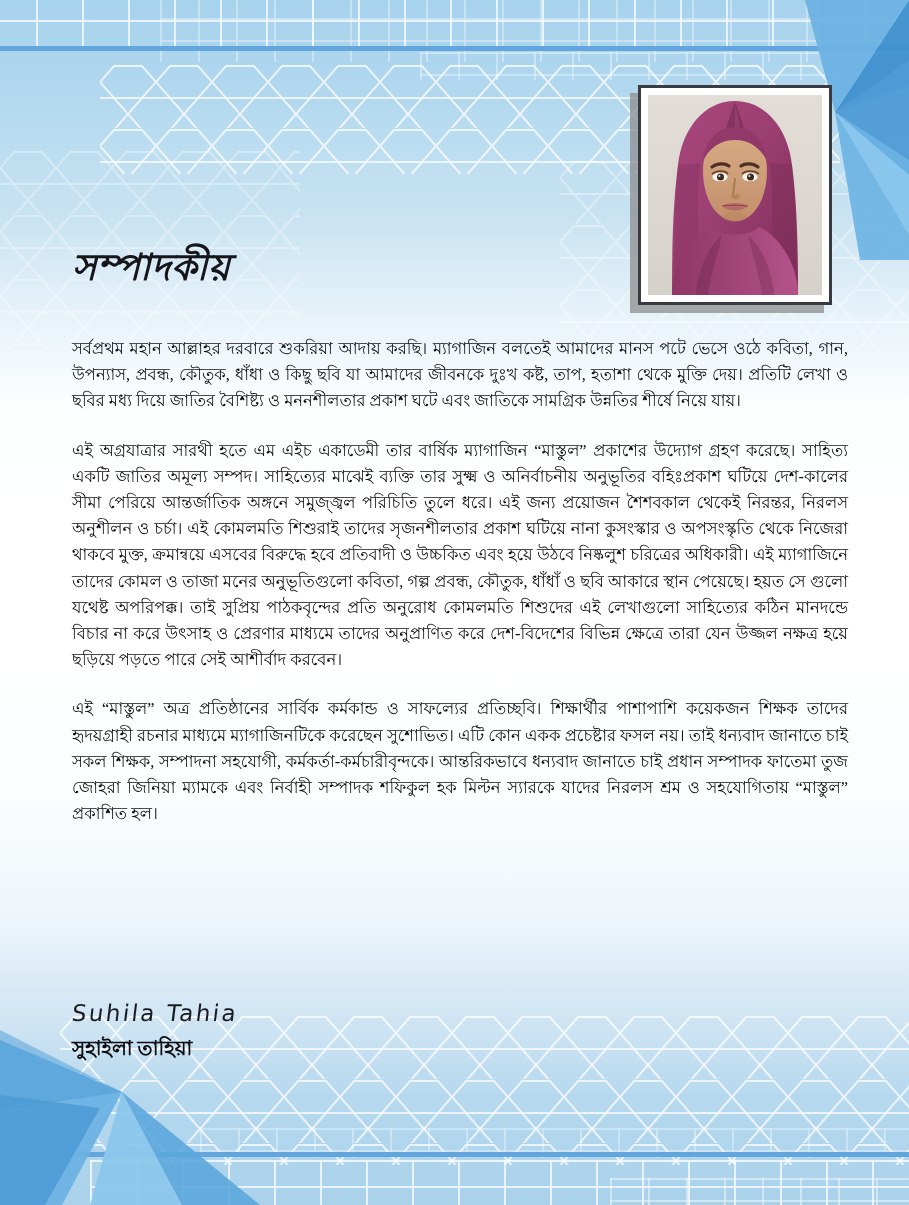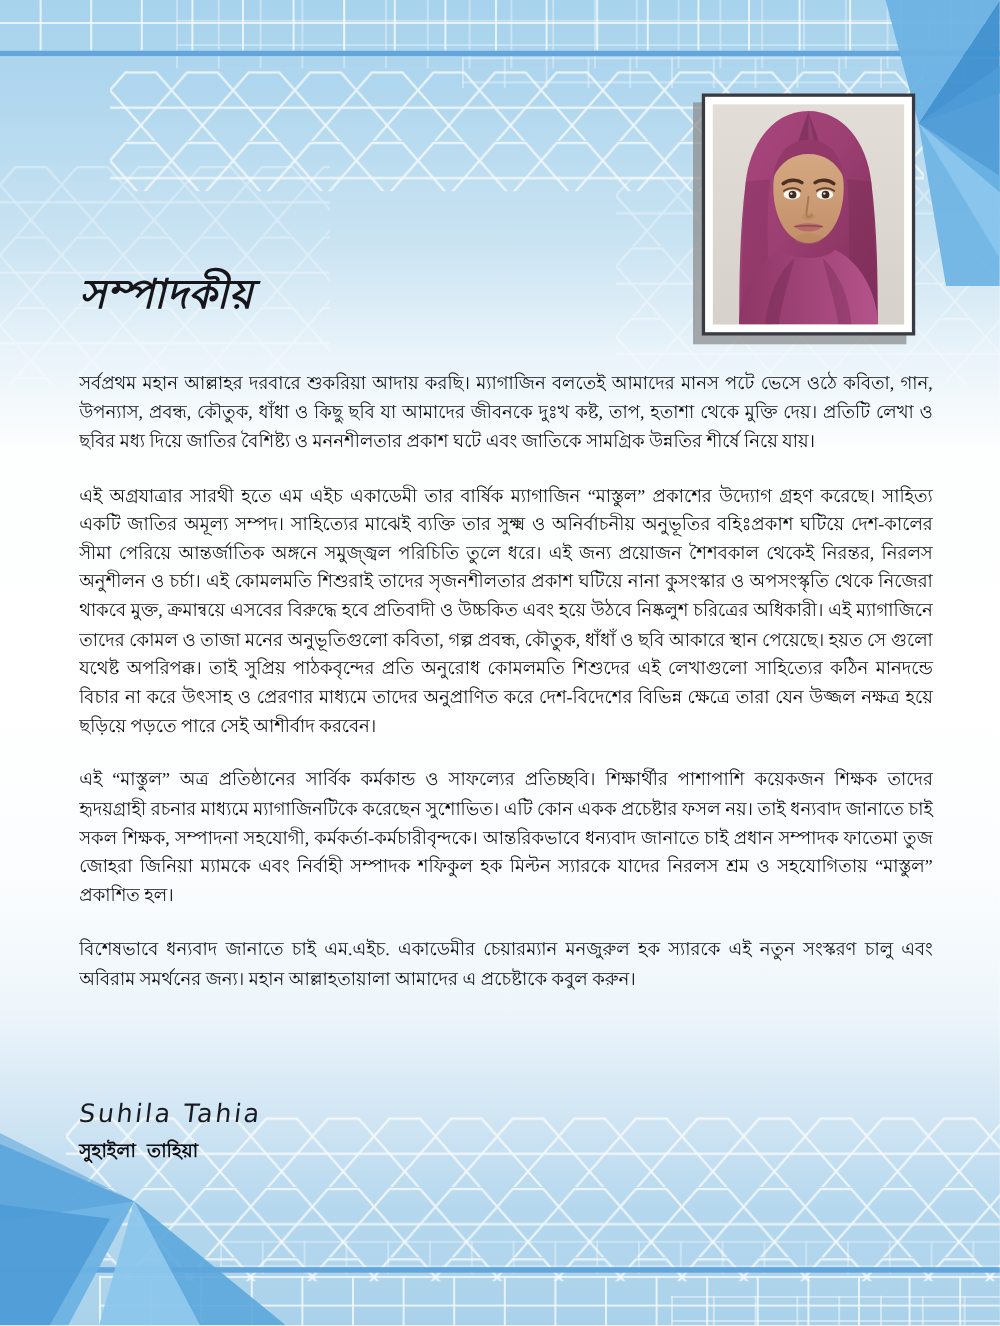--- a/index.html
+++ b/index.html
@@ -122,22 +122,22 @@
   }
   #sig-hand {
     font-family:"DejaVu Sans", sans-serif;
     font-size:23px;
     color:#1a1a22;
     letter-spacing:2.4px;
     transform:skewX(-7deg);
     margin-bottom:7px;
   }
   #sig-name {
-    font-family:Liberation Mono, monospace;
-    font-size:17px;
+    font-family:Liberation Serif, serif;
+    font-size:20px;
     font-weight:700;
     color:#0e0e12;
   }
 </style>
 </head>
 <body>
 
 <div id="page">
 
   <div class="deco bricks" style="left:-10px; top:-6px; width:930px; height:56px;"></div>
@@ -274,21 +274,20 @@
         </div>
       </div>
     </div>
 
     <h1 id="title">সম্পাদকীয়</h1>
 
     <div id="body-copy">
       <p>সর্বপ্রথম মহান আল্লাহর দরবারে শুকরিয়া আদায় করছি। ম্যাগাজিন বলতেই আমাদের মানস পটে ভেসে ওঠে কবিতা, গান, উপন্যাস, প্রবন্ধ, কৌতুক, ধাঁধা ও কিছু ছবি যা আমাদের জীবনকে দুঃখ কষ্ট, তাপ, হতাশা থেকে মুক্তি দেয়। প্রতিটি লেখা ও ছবির মধ্য দিয়ে জাতির বৈশিষ্ট্য ও মননশীলতার প্রকাশ ঘটে এবং জাতিকে সামগ্রিক উন্নতির শীর্ষে নিয়ে যায়।</p>
       <p>এই অগ্রযাত্রার সারথী হতে এম এইচ একাডেমী তার বার্ষিক ম্যাগাজিন “মাস্তুল” প্রকাশের উদ্যোগ গ্রহণ করেছে। সাহিত্য একটি জাতির অমূল্য সম্পদ। সাহিত্যের মাঝেই ব্যক্তি তার সুক্ষ্ম ও অনির্বাচনীয় অনুভূতির বহিঃপ্রকাশ ঘটিয়ে দেশ-কালের সীমা পেরিয়ে আন্তর্জাতিক অঙ্গনে সমুজ্জ্বল পরিচিতি তুলে ধরে। এই জন্য প্রয়োজন শৈশবকাল থেকেই নিরন্তর, নিরলস অনুশীলন ও চর্চা। এই কোমলমতি শিশুরাই তাদের সৃজনশীলতার প্রকাশ ঘটিয়ে নানা কুসংস্কার ও অপসংস্কৃতি থেকে নিজেরা থাকবে মুক্ত, ক্রমান্বয়ে এসবের বিরুদ্ধে হবে প্রতিবাদী ও উচ্চকিত এবং হয়ে উঠবে নিষ্কলুশ চরিত্রের অধিকারী। এই ম্যাগাজিনে তাদের কোমল ও তাজা মনের অনুভূতিগুলো কবিতা, গল্প প্রবন্ধ, কৌতুক, ধাঁধাঁ ও ছবি আকারে স্থান পেয়েছে। হয়ত সে গুলো যথেষ্ট অপরিপক্ক। তাই সুপ্রিয় পাঠকবৃন্দের প্রতি অনুরোধ কোমলমতি শিশুদের এই লেখাগুলো সাহিত্যের কঠিন মানদন্ডে বিচার না করে উৎসাহ ও প্রেরণার মাধ্যমে তাদের অনুপ্রাণিত করে দেশ-বিদেশের বিভিন্ন ক্ষেত্রে তারা যেন উজ্জল নক্ষত্র হয়ে ছড়িয়ে পড়তে পারে সেই আশীর্বাদ করবেন।</p>
       <p>এই “মাস্তুল” অত্র প্রতিষ্ঠানের সার্বিক কর্মকান্ড ও সাফল্যের প্রতিচ্ছবি। শিক্ষার্থীর পাশাপাশি কয়েকজন শিক্ষক তাদের হৃদয়গ্রাহী রচনার মাধ্যমে ম্যাগাজিনটিকে করেছেন সুশোভিত। এটি কোন একক প্রচেষ্টার ফসল নয়। তাই ধন্যবাদ জানাতে চাই সকল শিক্ষক, সম্পাদনা সহযোগী, কর্মকর্তা-কর্মচারীবৃন্দকে। আন্তরিকভাবে ধন্যবাদ জানাতে চাই প্রধান সম্পাদক ফাতেমা তুজ জোহরা জিনিয়া ম্যামকে এবং নির্বাহী সম্পাদক শফিকুল হক মিল্টন স্যারকে যাদের নিরলস শ্রম ও সহযোগিতায় “মাস্তুল” প্রকাশিত হল।</p>
-      <p>বিশেষভাবে ধন্যবাদ জানাতে চাই এম.এইচ. একাডেমীর চেয়ারম্যান মনজুরুল হক স্যারকে এই নতুন সংস্করণ চালু এবং অবিরাম সমর্থনের জন্য। মহান আল্লাহতায়ালা আমাদের এ প্রচেষ্টাকে কবুল করুন।</p>
     </div>
 
     <div id="signature-block">
       <div id="sig-hand">Suhila Tahia</div>
       <div id="sig-name">সুহাইলা তাহিয়া</div>
     </div>
 
   </div>
 </div>
 

